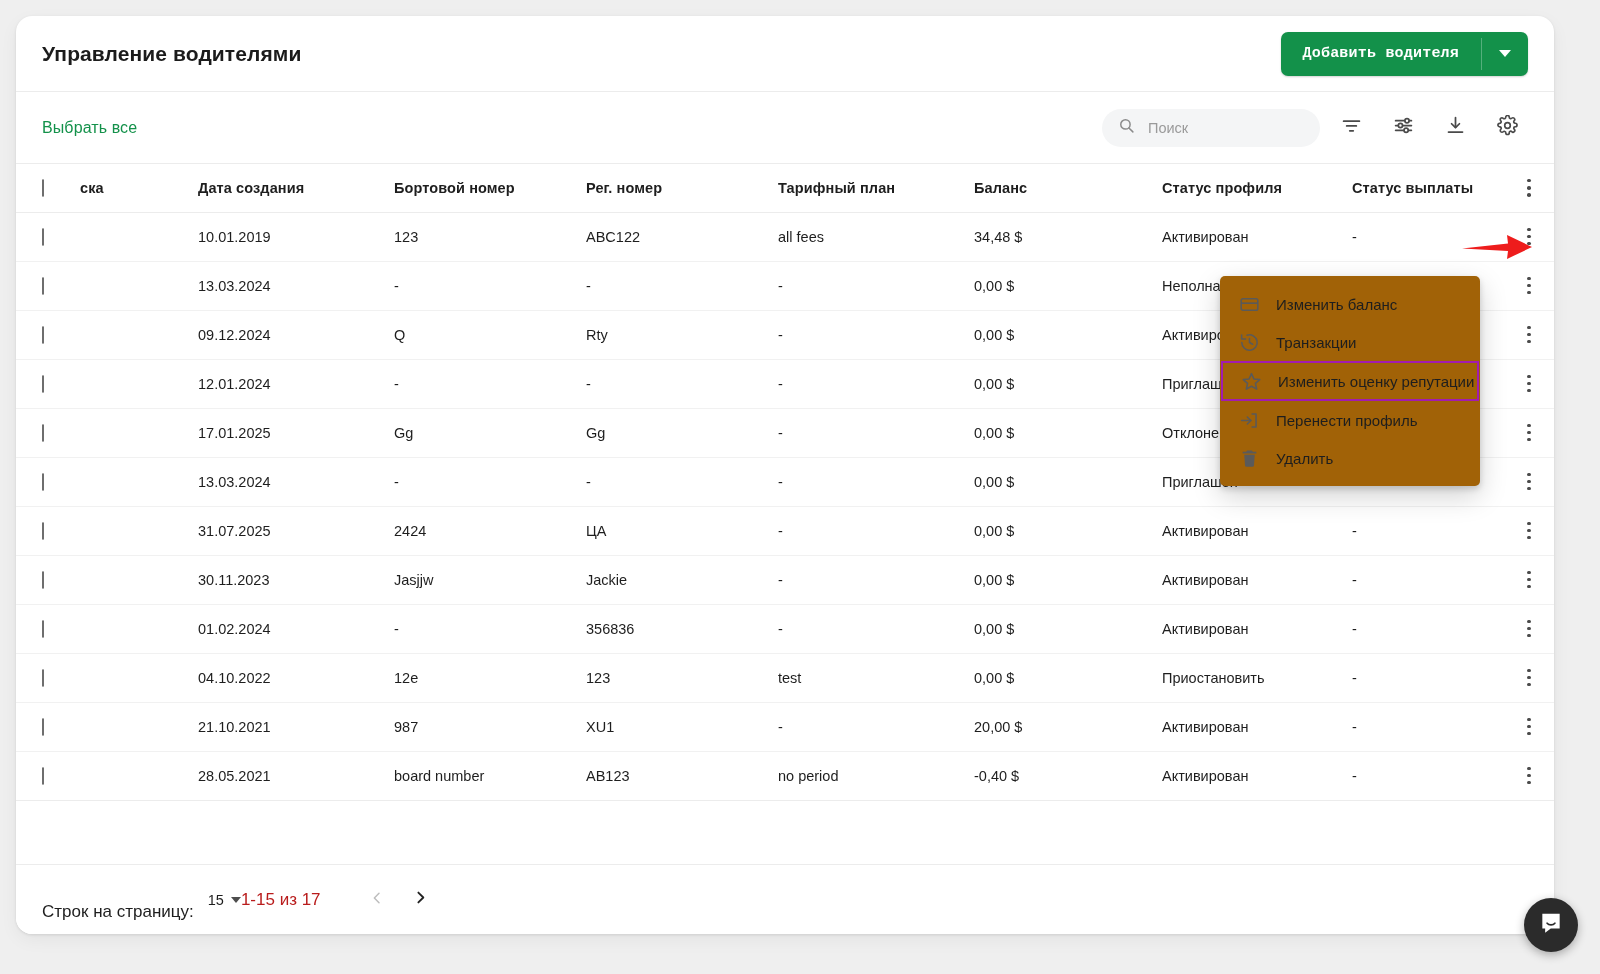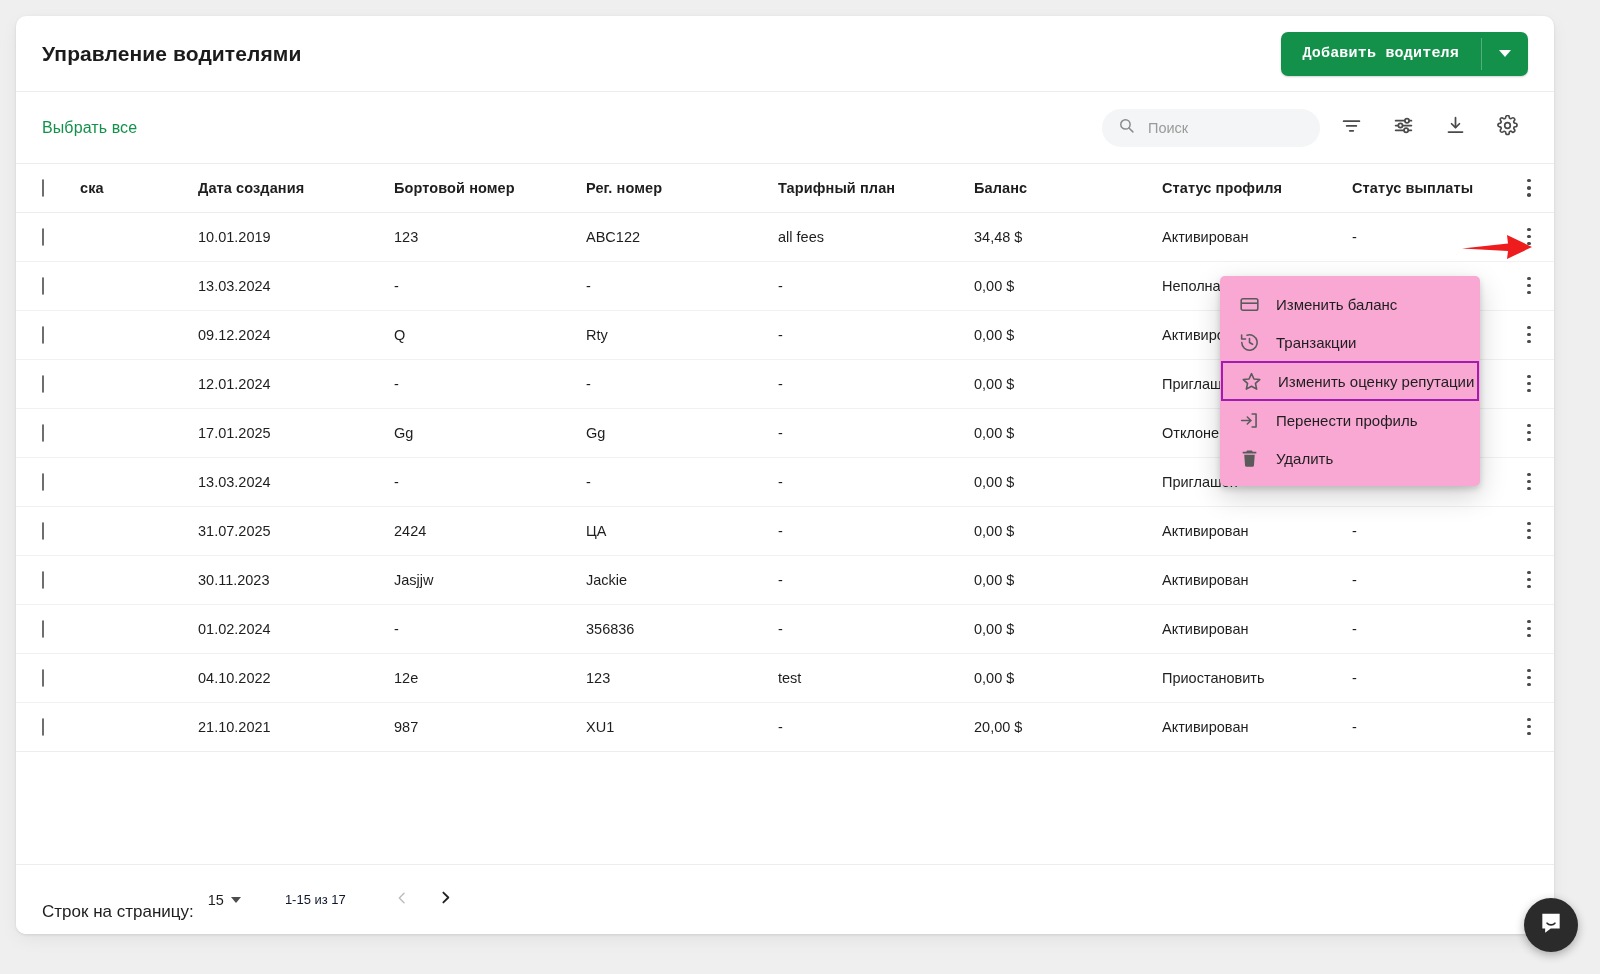--- a/index.html
+++ b/index.html
@@ -14,21 +14,21 @@
     position: relative;
     width: 1600px; height: 974px;
     background: #efefef;
     overflow: hidden;
   }
   .card {
     position: absolute;
     left: 16px; top: 16px;
     width: 1538px; height: 918px;
     background: #ffffff;
-    border-radius: 10px;
+    border-radius: 16px;
     box-shadow: 0 1px 3px rgba(0,0,0,0.10), 0 6px 18px rgba(0,0,0,0.05);
     overflow: hidden;
   }
 
   
   .card-header {
     position: relative;
     height: 76px;
     border-bottom: 1px solid #ececec;
     display: flex; align-items: center;
@@ -150,33 +150,33 @@
     display: flex; align-items: center; gap: 7px;
     margin-left: 14px; cursor: pointer;
     font-size: 14.5px; color: #1e1e1e;
   }
   .chev-down {
     width: 0; height: 0;
     border-left: 5px solid transparent;
     border-right: 5px solid transparent;
     border-top: 6px solid #4d4d4d;
   }
-  .range { margin-left: 44px; font-size: 13px; color: #0f172a; }
+  .range { font-size: 17px; color: #b91c1c; }
   .pager { display: flex; align-items: center; gap: 8px; margin-left: 38px; }
   .pg-btn {
     width: 36px; height: 36px; display: flex; align-items: center; justify-content: center;
     border-radius: 50%; cursor: pointer;
   }
 
   
   .ctx-menu {
     position: absolute;
     left: 1204px; top: 260px;
     width: 260px;
-    background: #f9a8d4;
+    background: #a16207;
     border-radius: 5px;
     box-shadow: 0 3px 6px rgba(0,0,0,.16), 0 10px 28px rgba(0,0,0,.18);
     padding: 9px 0;
     z-index: 40;
   }
   .ctx-item {
     display: flex; align-items: center; gap: 16px;
     height: 38px; padding: 0 18px;
     font-size: 15px; color: #1e1e1e; cursor: pointer;
     white-space: nowrap;
@@ -495,20 +495,38 @@
               <td class="c-pstat">Активирован</td>
               <td class="c-paystat">-</td>
               <td class="c-kebab">
                 <span class="kebab">
                   <i></i>
                   <i></i>
                   <i></i>
                 </span>
               </td>
             </tr>
+            <tr class="row">
+              <td class="c-check"><span class="cbox"></span></td>
+              <td class="c-name"></td>
+              <td class="c-date">28.05.2021</td>
+              <td class="c-board">board number</td>
+              <td class="c-reg">AB123</td>
+              <td class="c-tariff">no period</td>
+              <td class="c-balance">-0,40 $</td>
+              <td class="c-pstat">Активирован</td>
+              <td class="c-paystat">-</td>
+              <td class="c-kebab">
+                <span class="kebab">
+                  <i></i>
+                  <i></i>
+                  <i></i>
+                </span>
+              </td>
+            </tr>
           </tbody>
       </table>
     </div>
 
     <div class="footer">
       <span class="foot-label">Строк на страницу:</span>
       <span class="rows-select">
         <span>15</span>
         <span class="chev-down"></span>
       </span>

